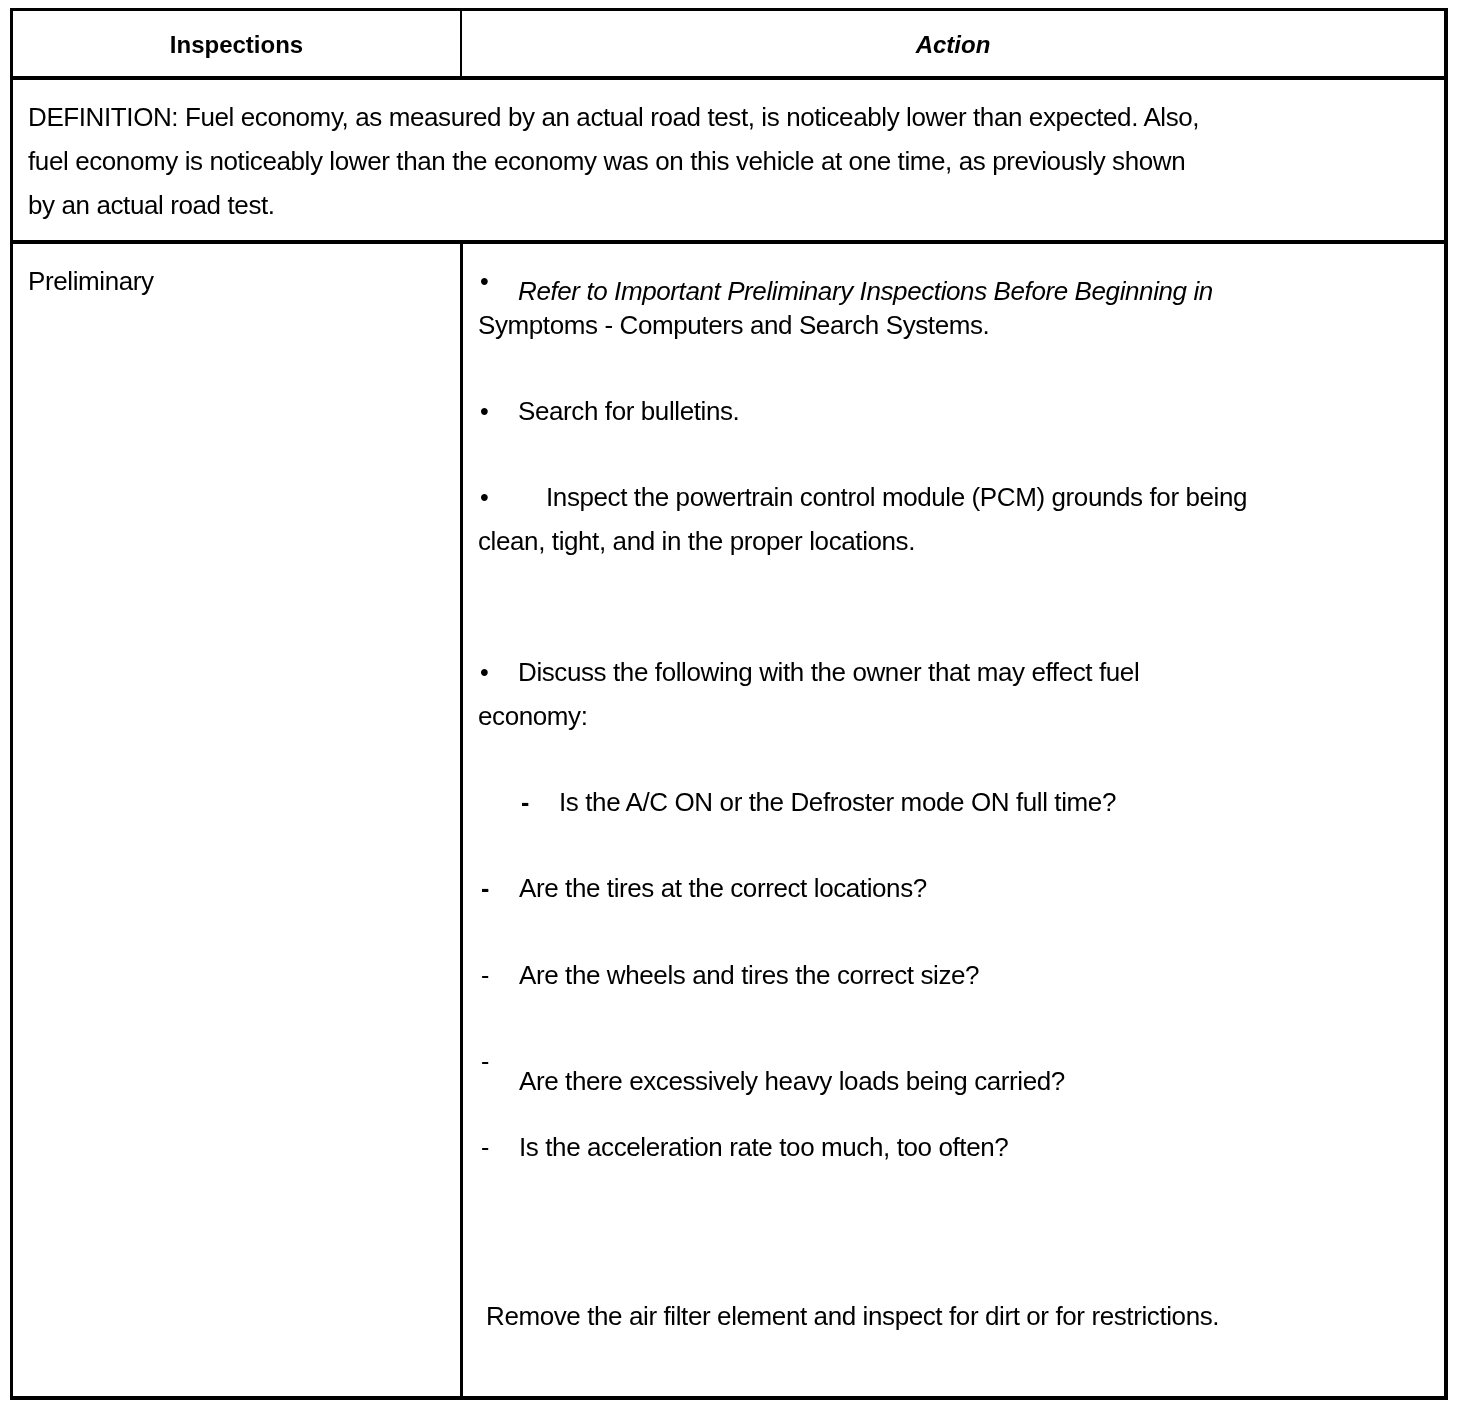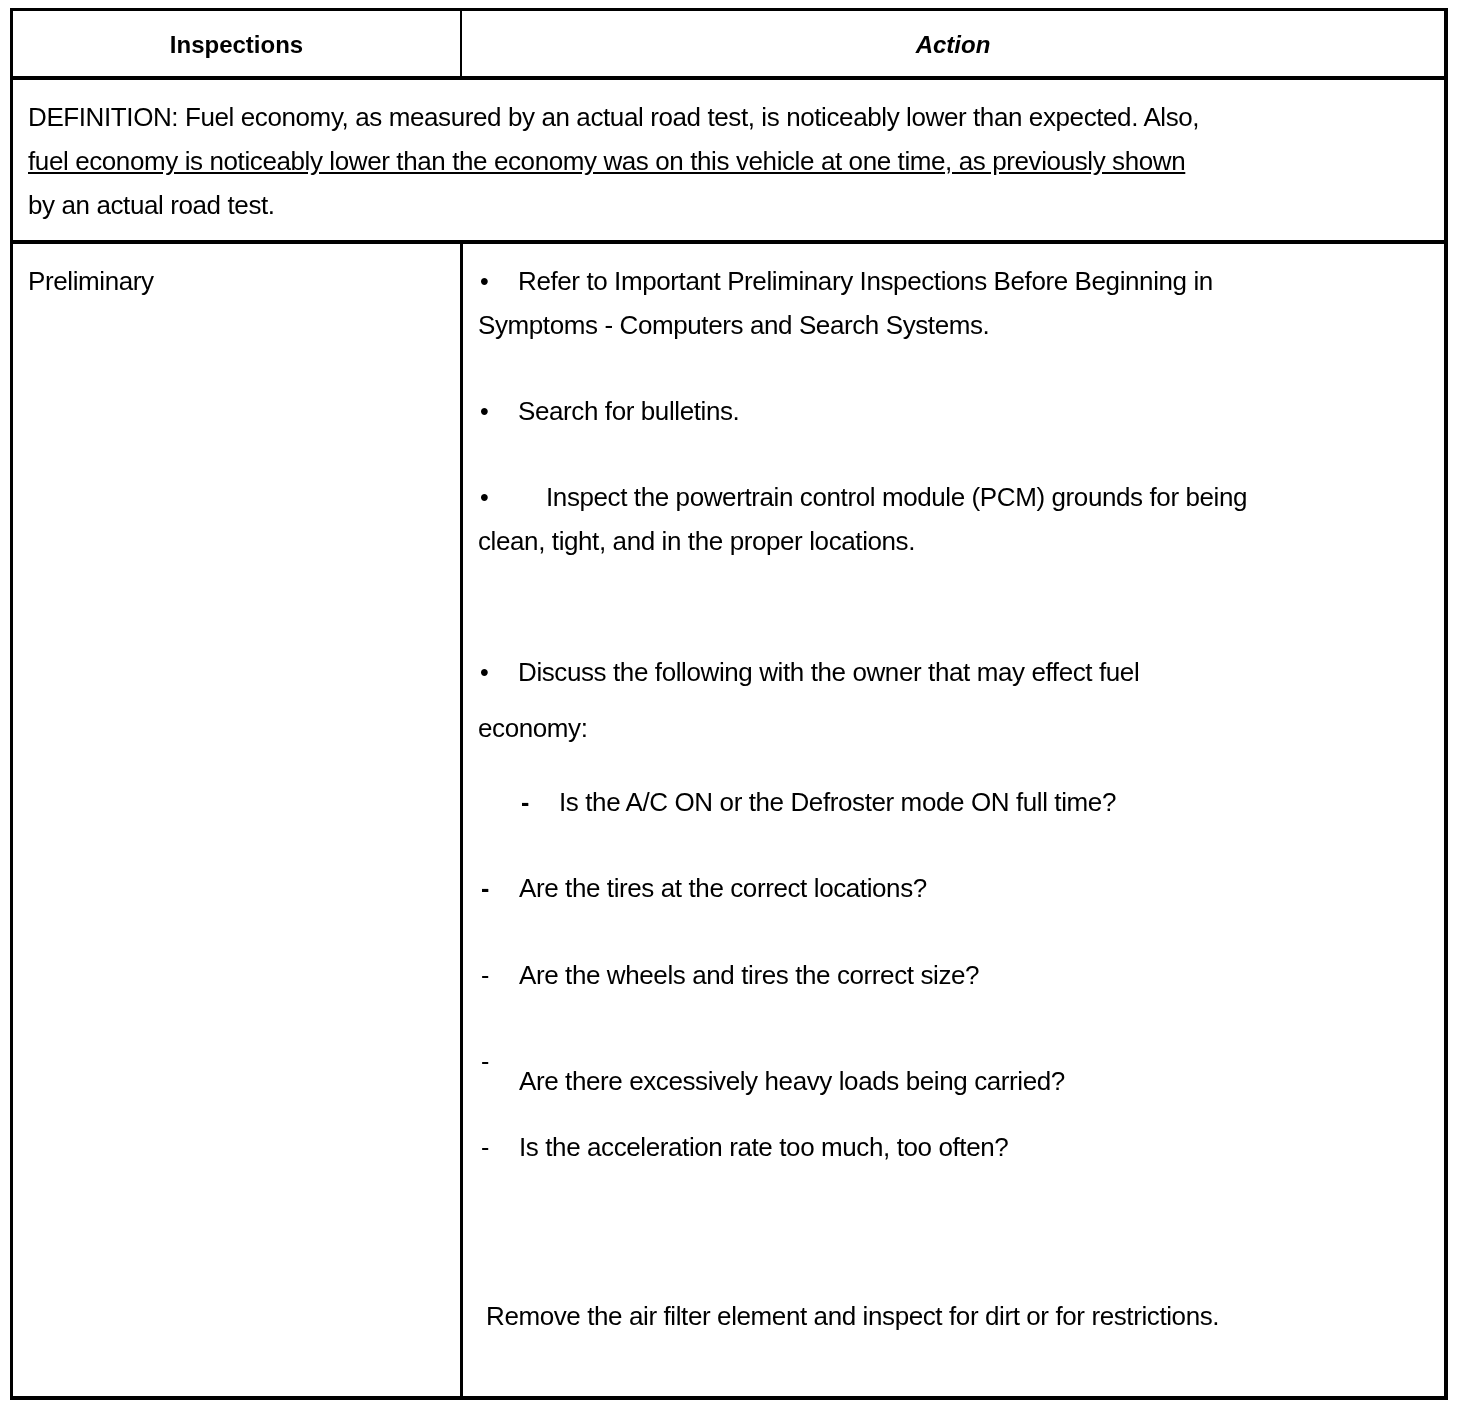--- a/index.html
+++ b/index.html
@@ -50,49 +50,49 @@
 <div class="vline" style="left:10px; top:8px; width:3px; height:1392px;"></div>
 <div class="vline" style="left:1444px; top:8px; width:4px; height:1392px;"></div>
 <div class="vline" style="left:460px; top:8px; width:2px; height:70px;"></div>
 <div class="vline" style="left:460px; top:242px; width:3px; height:1156px;"></div>
 
 <div class="hdr" style="left:13px; width:447px; top:30px;">Inspections</div>
 <div class="hdr" style="left:462px; width:982px; top:30px;font-style:italic;">Action</div>
 
 <div>
   <div class="txt" style="left:28px; top:102px;">DEFINITION: Fuel economy, as measured by an actual road test, is noticeably lower than expected. Also,</div>
-  <div class="txt" style="left:28px; top:146px;text-decoration:underline;">fuel economy is noticeably lower than the economy was on this vehicle at one time, as previously shown</div>
+  <div class="txt" style="left:28px; top:146px;">fuel economy is noticeably lower than the economy was on this vehicle at one time, as previously shown</div>
   <div class="txt" style="left:28px; top:190px;">by an actual road test.</div>
 </div>
 
 <div class="txt" style="left:28px; top:266px;">Preliminary</div>
 
 <div>
 
   <div>
     <span class="marker" style="left:480px; top:266px;">•</span>
-    <div class="txt" style="left:518px; top:266px;">Refer to Important Preliminary Inspections Before Beginning in</div>
+    <div class="txt" style="left:518px; top:276px;font-style:italic;">Refer to Important Preliminary Inspections Before Beginning in</div>
     <div class="txt" style="left:478px; top:310px;">Symptoms - Computers and Search Systems.</div>
   </div>
 
   <div>
     <span class="marker" style="left:480px; top:396px;">•</span>
     <div class="txt" style="left:518px; top:396px;">Search for bulletins.</div>
   </div>
 
   <div>
     <span class="marker" style="left:480px; top:482px;">•</span>
     <div class="txt" style="left:546px; top:482px;">Inspect the powertrain control module (PCM) grounds for being</div>
     <div class="txt" style="left:478px; top:526px;">clean, tight, and in the proper locations.</div>
   </div>
 
   <div>
     <span class="marker" style="left:480px; top:657px;">•</span>
     <div class="txt" style="left:518px; top:657px;">Discuss the following with the owner that may effect fuel</div>
-    <div class="txt" style="left:478px; top:701px;margin-top:12px;">economy:</div>
+    <div class="txt" style="left:478px; top:701px;">economy:</div>
   </div>
 
   <div>
     <span class="marker" style="left:521px; top:787px; font-weight:bold;">-</span>
     <div class="txt" style="left:559px; top:787px;">Is the A/C ON or the Defroster mode ON full time?</div>
   </div>
 
   <div>
     <span class="marker" style="left:481px; top:873px; font-weight:bold;">-</span>
     <div class="txt" style="left:519px; top:873px;">Are the tires at the correct locations?</div>

